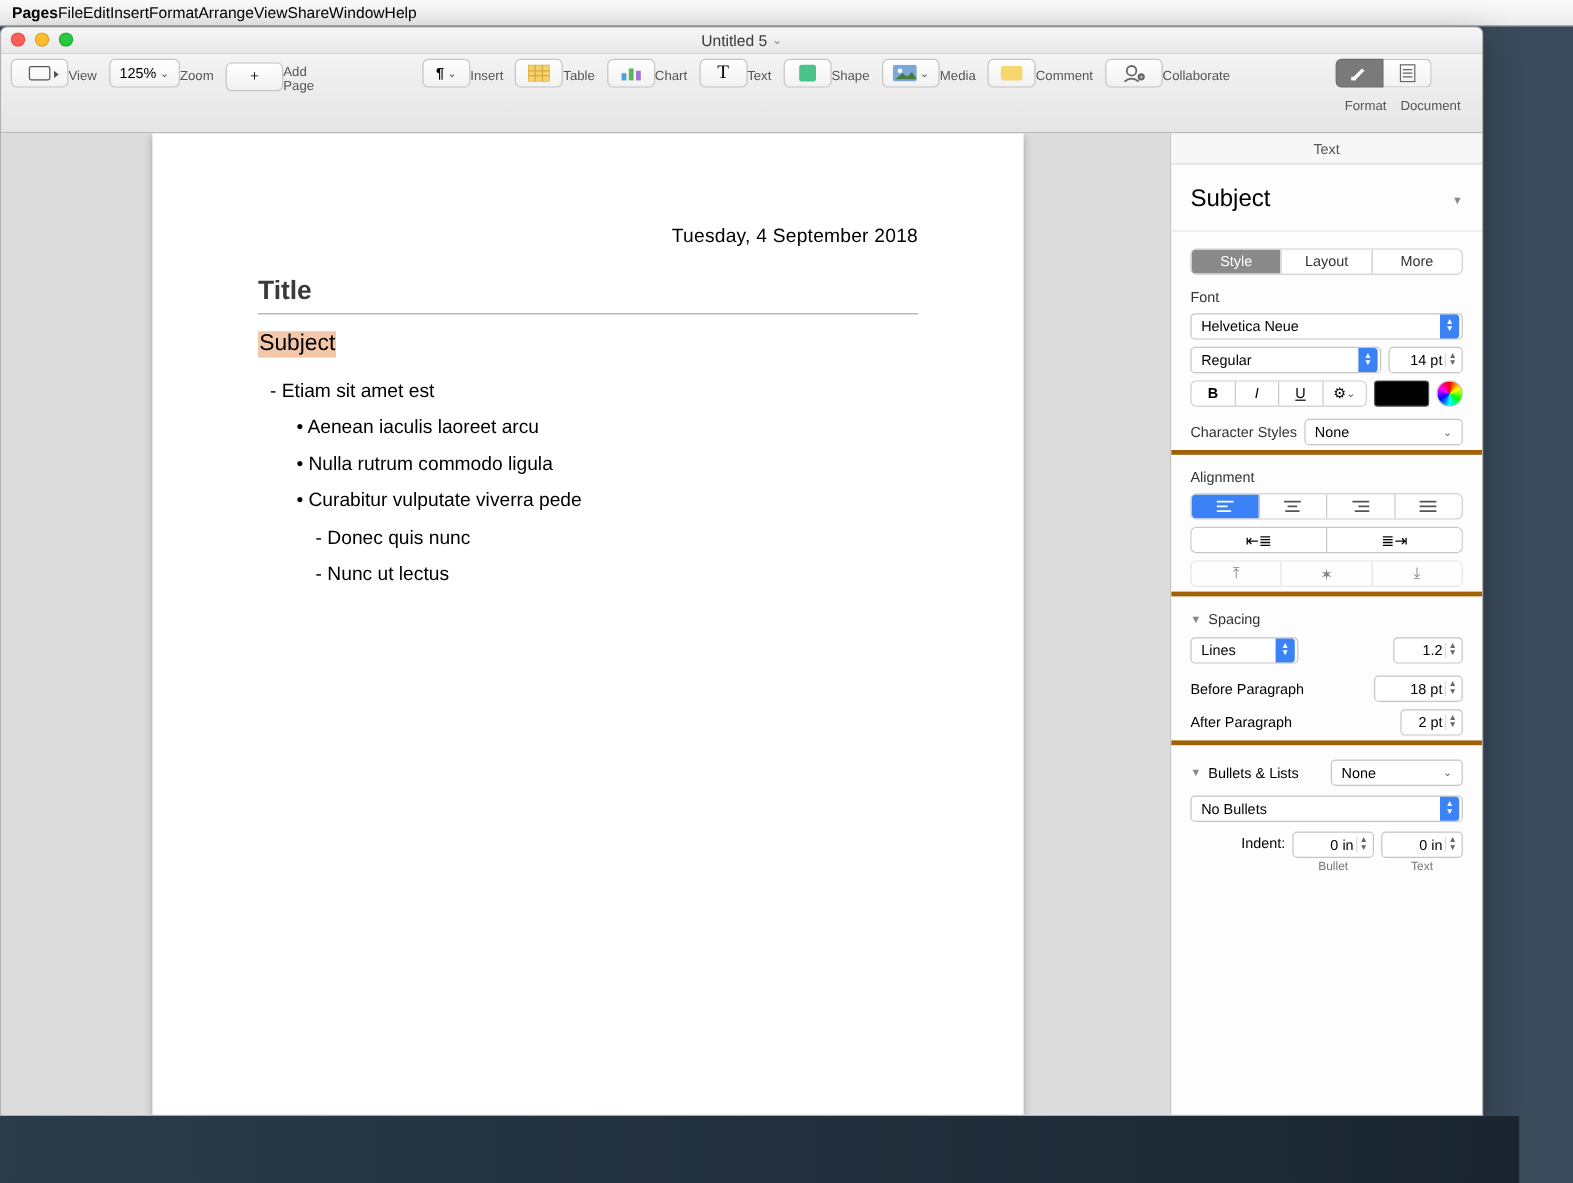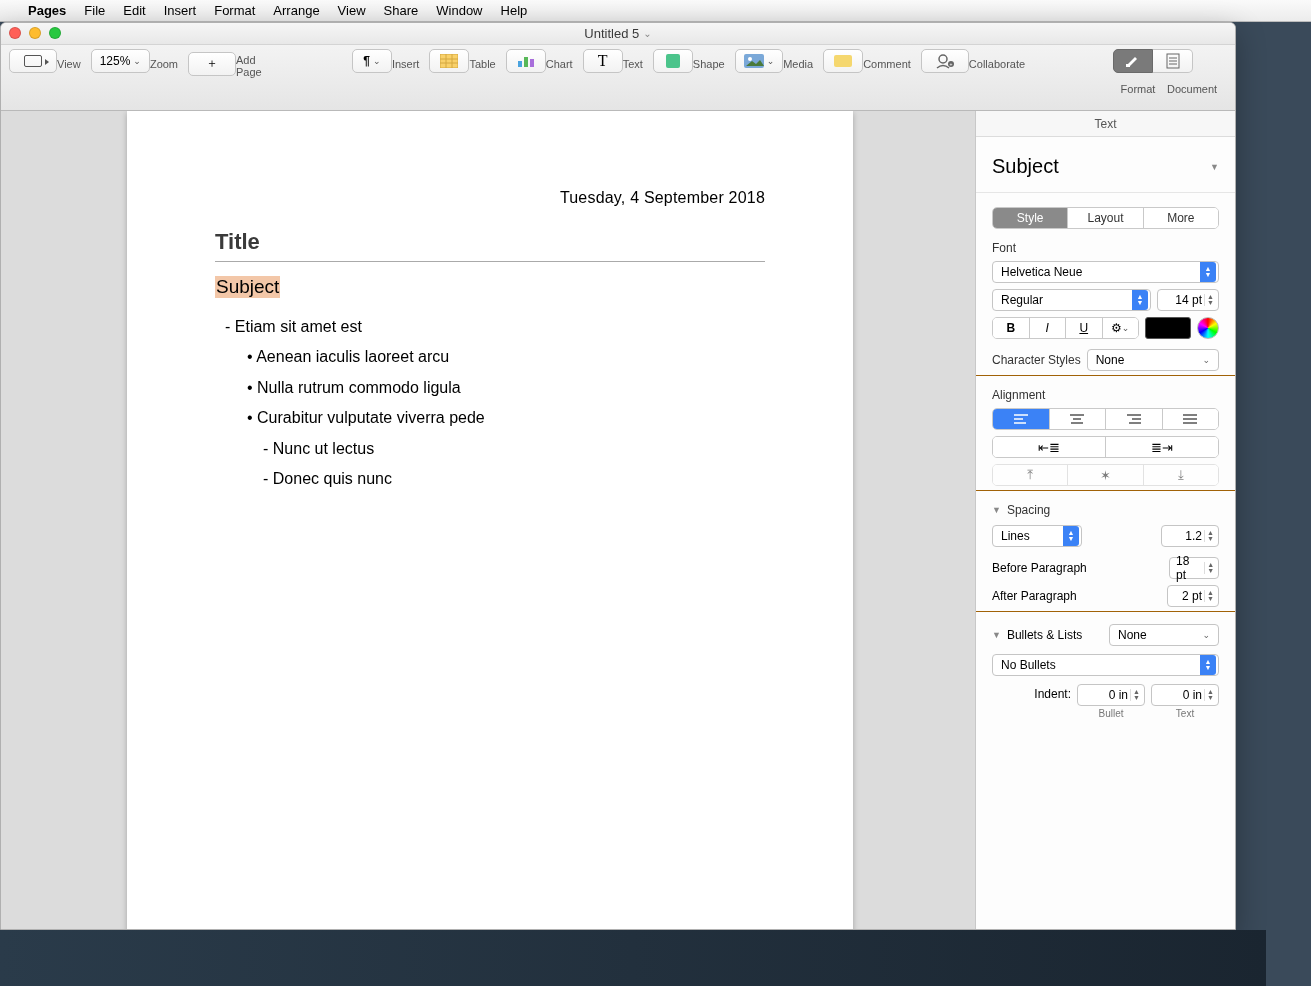--- a/index.html
+++ b/index.html
@@ -1,19 +1,19 @@
 <!DOCTYPE html>
 <html><head>
 <meta charset="utf-8">
 <style>
 * { box-sizing: border-box; margin: 0; padding: 0; font-family: -apple-system, "Helvetica Neue", Helvetica, Arial, sans-serif; }
 body { width: 1311px; height: 986px; background: #3a4a5a; overflow: hidden; font-size: 13px; }
 
 
-.menubar { height: 22px; background: linear-gradient(#fafafa,#ececec); display: flex; align-items: center; padding: 0 10px; gap: 18px; font-size: 13px; border-bottom: 1px solid #bcbcbc; }
+.menubar { height: 22px; background: linear-gradient(#fafafa,#ececec); display: flex; align-items: center; padding: 0 10px; font-size: 13px; border-bottom: 1px solid #bcbcbc; }
 .menubar .apple { font-size: 14px; }
 .menubar span { color: #000; cursor: default; }
 .menubar .appname { font-weight: 600; }
 
 
 .window { position: relative; width: 1236px; height: 908px; background: #ececec; border: 1px solid #b0b0b0; border-radius: 6px 6px 0 0; overflow: hidden; box-shadow: 0 10px 30px rgba(0,0,0,.3);}
 .titlebar { height: 22px; display: flex; align-items: center; justify-content: center; position: relative; background: linear-gradient(#f6f6f6,#e8e8e8); border-bottom: 1px solid #d4d4d4;}
 .traffic { position: absolute; left: 8px; top: 4px; display: flex; gap: 8px; }
 .traffic div { width: 12px; height: 12px; border-radius: 50%; border: .5px solid rgba(0,0,0,.15);}
 .tr-close{background:#ff5f57}.tr-min{background:#febc2e}.tr-max{background:#28c840}
@@ -53,21 +53,21 @@
 
 
 .inspector{width:260px;background:#fdfdfd;border-left:1px solid #c8c8c8;display:flex;flex-direction:column;overflow:auto}
 .insp-top{height:26px;display:flex;align-items:center;justify-content:center;border-bottom:1px solid #dcdcdc;background:#f7f7f7;font-size:12px;color:#555}
 .insp-hdr{padding:18px 16px 14px;display:flex;justify-content:space-between;align-items:center;border-bottom:1px solid #e6e6e6}
 .insp-hdr h2{font-size:20px;font-weight:500;color:#000}
 .seg{display:flex;margin:14px 16px 0;border:1px solid #c9c9c9;border-radius:5px;overflow:hidden;height:22px}
 .seg div{flex:1;display:flex;align-items:center;justify-content:center;font-size:12px;color:#333;background:#fff;cursor:default}
 .seg div+div{border-left:1px solid #c9c9c9}
 .seg .active{background:#8a8a8a;color:#fff}
-.section{padding:12px 16px 4px;border-bottom:1px solid #a16207}
+.section{padding:12px 16px 4px;border-bottom:4px solid #a16207}
 .sec-label{font-size:12px;color:#333;margin-bottom:6px}
 .select{height:22px;width:100%;border:1px solid #c5c5c5;border-radius:4px;background:#fff;display:flex;align-items:center;justify-content:space-between;padding:0 2px 0 8px;font-size:12px}
 .arrows{width:16px;height:100%;background:#3b82f6;border-radius:0 3px 3px 0;display:flex;flex-direction:column;align-items:center;justify-content:center;color:#fff;font-size:7px;line-height:6px}
 .row{display:flex;gap:6px;margin-top:6px;align-items:center}
 .num-in{height:22px;border:1px solid #c5c5c5;border-radius:4px;background:#fff;display:flex;align-items:center;padding:0 2px 0 6px;font-size:12px}
 .step{width:12px;display:flex;flex-direction:column;font-size:7px;line-height:6px;color:#666;margin-left:2px;border-left:1px solid #ddd;padding-left:2px}
 .btnrow{display:flex;border:1px solid #c9c9c9;border-radius:5px;overflow:hidden;height:22px}
 .btnrow div{flex:1;display:flex;align-items:center;justify-content:center;font-size:12px;background:#fff}
 .btnrow div+div{border-left:1px solid #c9c9c9}
 .bold{font-weight:700}.ital{font-style:italic}.under{text-decoration:underline}
@@ -245,22 +245,22 @@
       <div class="page">
         <div class="date">Tuesday, 4 September 2018</div>
         <div class="dtitle">Title</div>
         <hr>
         <span class="subject">Subject</span>
         <ul>
           <li class="dash lv1"><span>Etiam sit amet est</span></li>
           <li class="dot lv2"><span>Aenean iaculis laoreet arcu</span></li>
           <li class="dot lv2"><span>Nulla rutrum commodo ligula</span></li>
           <li class="dot lv2"><span>Curabitur vulputate viverra pede</span></li>
+          <li class="dash lv3"><span>Donec quis nunc</span></li>
           <li class="dash lv3"><span>Nunc ut lectus</span></li>
-          <li class="dash lv3"><span>Donec quis nunc</span></li>
         </ul>
         
       </div>
     </div>
 
     <div class="inspector">
       <div class="insp-top">Text</div>
       <div class="insp-hdr">
         <h2>Subject</h2>
         <span class="tri">▼</span>
@@ -370,21 +370,21 @@
             <span class="arrows">▲<br>▼</span>
           </div>
           <div style="flex:1"></div>
           <div class="num-in" style="width:58px;justify-content:flex-end">
             <span>1.2</span>
             <span class="step">▲<br>▼</span>
           </div>
         </div>
         <div class="row" style="justify-content:space-between;margin-top:10px">
           <span style="font-size:12px">Before Paragraph</span>
-          <div class="num-in" style="width:50px;justify-content:flex-end">
+          <div class="num-in" style="width:74px;justify-content:flex-end">
             <span>18 pt</span>
             <span class="step">▲<br>▼</span>
           </div>
         </div>
         <div class="row" style="justify-content:space-between">
           <span style="font-size:12px">After Paragraph</span>
           <div class="num-in" style="width:52px;justify-content:flex-end">
             <span>2 pt</span>
             <span class="step">▲<br>▼</span>
           </div>

